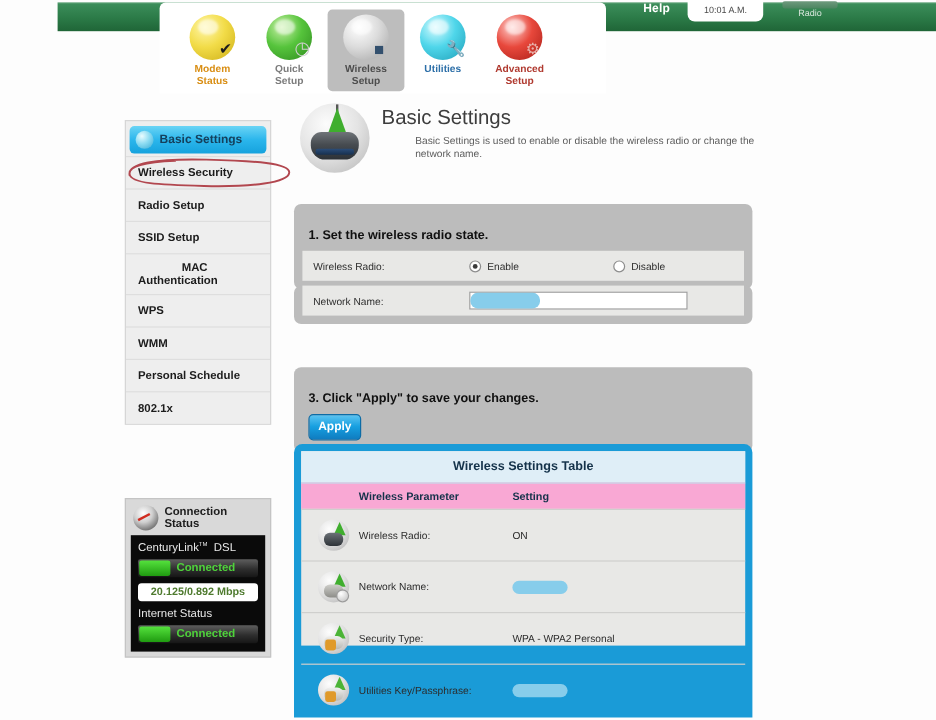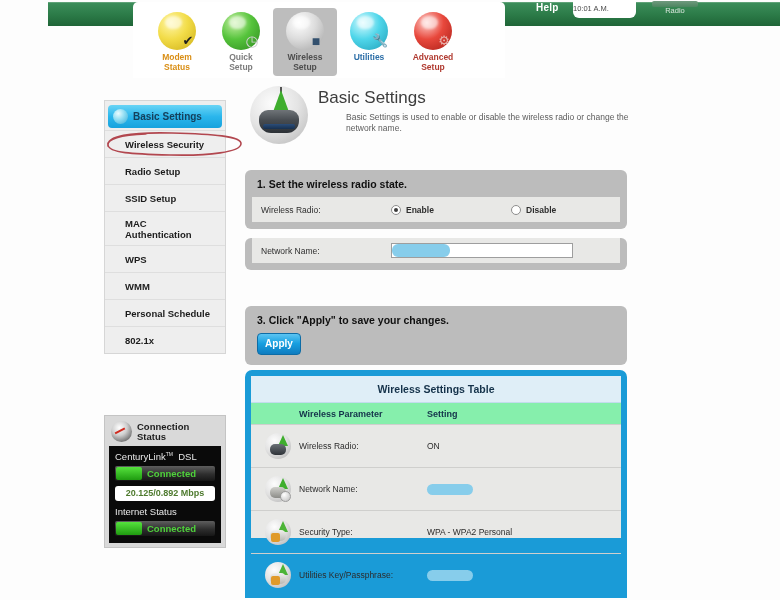--- a/index.html
+++ b/index.html
@@ -29,20 +29,21 @@
     font-size: 10px; font-weight: bold;
     color: #ffffff;
     letter-spacing: 0.2px;
   }
   .clock-box {
     position: absolute;
     left: 573px; top: 0px;
     width: 63px; height: 18px;
     background: #ffffff;
     border-radius: 0 0 6px 6px;
+    text-align: center;
     line-height: 18px;
     font-size: 7.5px;
     color: #4a4a4a;
   }
   .logout-wrap {
     position: absolute;
     left: 652px; top: 1px;
     width: 46px; height: 17px;
   }
   .logout-btn {
@@ -158,27 +159,28 @@
   .side-basic span {
     font-size: 10px;
     font-weight: bold;
     color: #15405c;
   }
   .side-item {
     height: 27px;
     border-top: 1px solid #dedede;
     display: flex;
     align-items: center;
-    padding-left: 20px;
+    padding-left: 10px;
     box-sizing: border-box;
     font-size: 9.5px;
     font-weight: bold;
     color: #1c1c1c;
     background: #eeeeee;
     cursor: pointer;
+    text-align: right;
   }
   .side-item.tall { height: 34px; }
   .side-item.tall span { line-height: 11px; }
 
   
   .annotation {
     position: absolute;
     left: 100px; top: 130px;
     width: 146px; height: 28px;
     pointer-events: none;
@@ -333,21 +335,21 @@
     position: absolute;
     left: 245px;
     width: 382px;
     background: #bcbcbc;
     border-radius: 6px;
   }
   .panel-title {
     font-size: 10.5px;
     font-weight: bold;
     color: #101010;
-    padding: 8px 0 7px 12px;
+    padding: 20px 0 7px 12px;
   }
   .panel-row {
     background: #e8e8e6;
     margin: 0 7px 7px 7px;
     height: 25px;
     display: flex;
     align-items: center;
     padding-left: 9px;
     box-sizing: border-box;
   }
@@ -355,21 +357,20 @@
     font-size: 8.5px;
     color: #2e2e2e;
     width: 130px;
     flex: 0 0 auto;
   }
   .radio-opt {
     display: flex;
     align-items: flex-end;
     font-size: 8.5px;
     color: #2e2e2e;
-    font-weight: bold;
   }
   .radio {
     width: 8px; height: 8px;
     border-radius: 50%;
     border: 1px solid #8d8d8d;
     background: #ffffff;
     margin-right: 5px;
     position: relative;
     flex: 0 0 auto;
   }
@@ -426,21 +427,21 @@
   .wtable-title {
     background: #dfeef7;
     height: 26px;
     line-height: 26px;
     text-align: center;
     font-size: 10.5px;
     font-weight: bold;
     color: #14324a;
   }
   .wtable-head {
-    background: #86efac;
+    background: #f9a8d4;
     height: 21px;
     display: flex;
     align-items: center;
     border-top: 1px solid #c3dced;
     font-size: 9px;
     font-weight: bold;
     color: #14324a;
   }
   .col-icon { width: 48px; flex: 0 0 auto; }
   .col-param { width: 128px; flex: 0 0 auto; }

